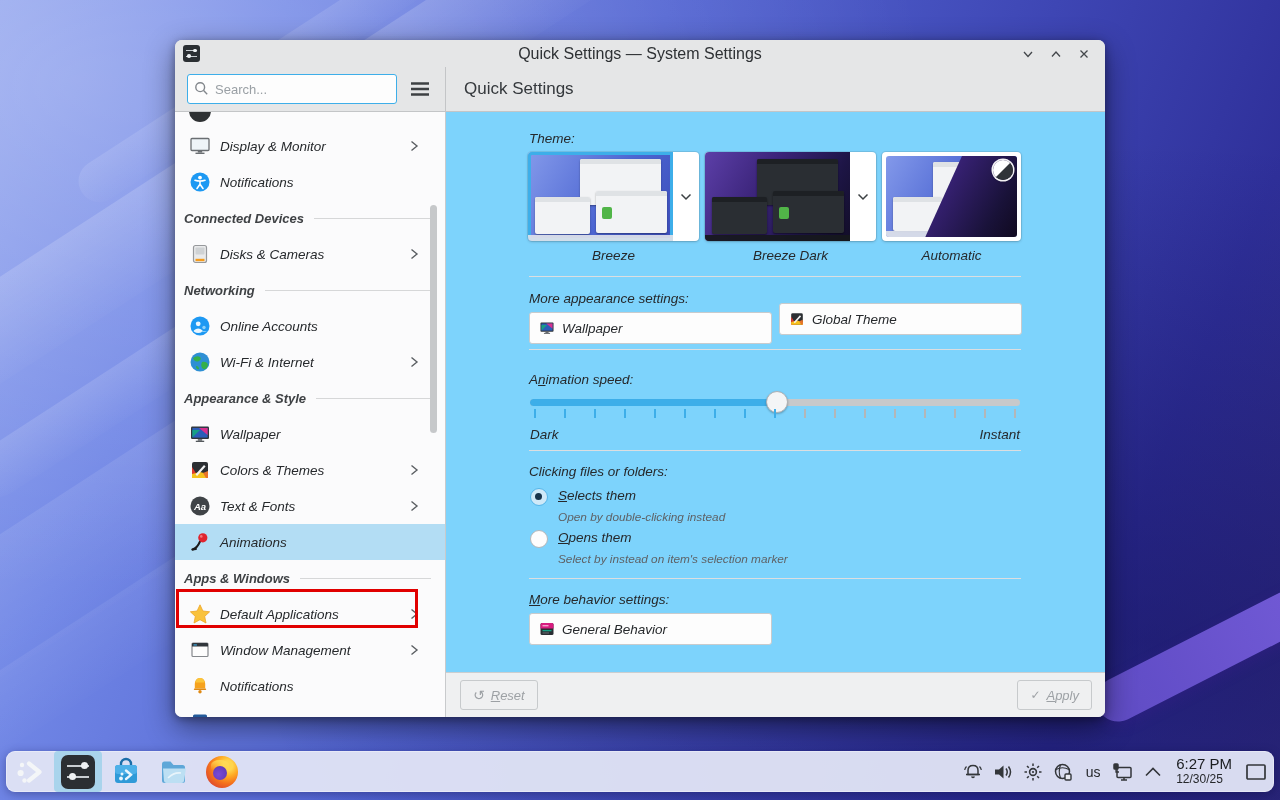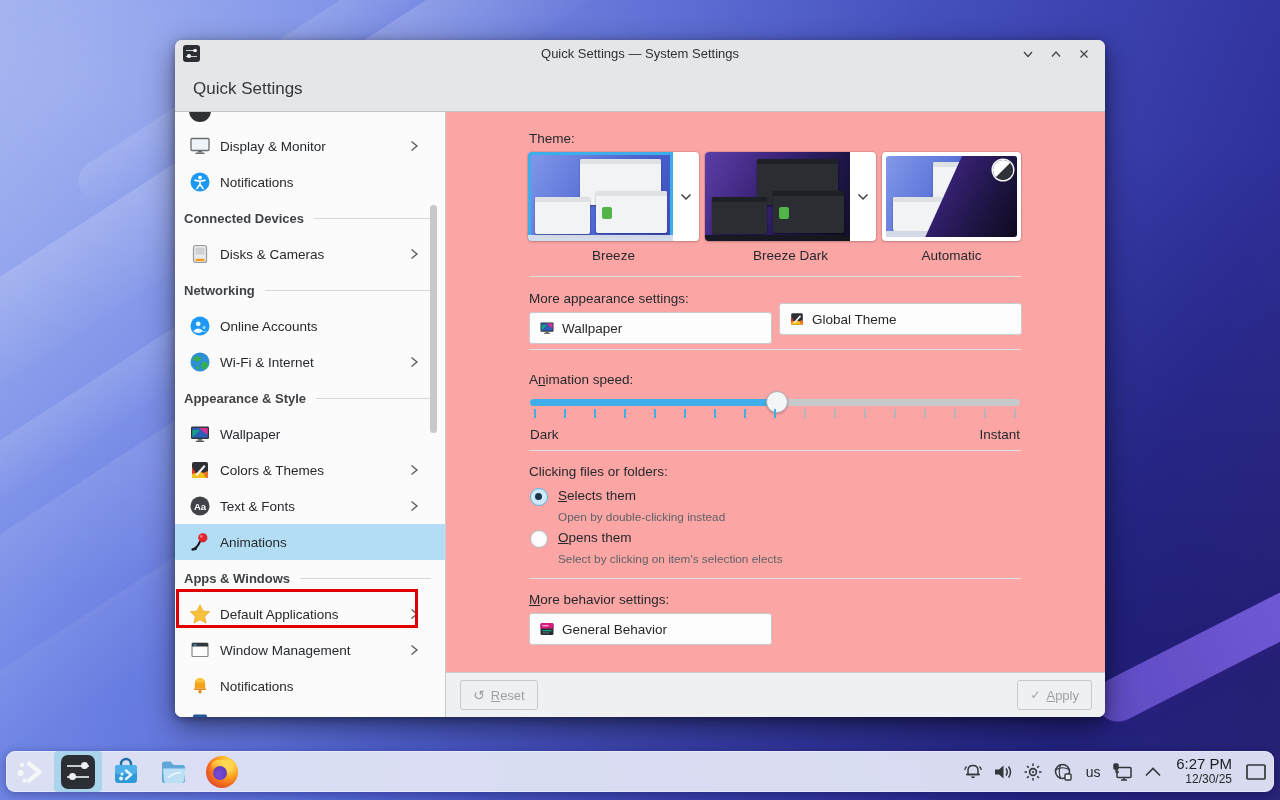--- a/index.html
+++ b/index.html
@@ -26,39 +26,39 @@
 
   
   .window { position:absolute; left:175px; top:40px; width:930px; height:677px;
     border-radius:7px; overflow:hidden; z-index:5; background:#eff0f1;
     box-shadow:0 10px 30px rgba(0,0,0,.45), 0 2px 8px rgba(0,0,0,.35);
     display:flex; flex-direction:column; }
 
   .titlebar { height:27px; background:#e5e6e7; display:flex; align-items:center;
     position:relative; flex:0 0 auto; }
   .titlebar-icon { width:17px; height:17px; margin-left:8px; }
-  .win-title { position:absolute; left:0; right:0; text-align:center; font-size:13px; color:#2e3134; }
+  .win-title { position:absolute; left:0; right:0; text-align:center; font-size:16px; color:#2e3134; }
   .win-controls { margin-left:auto; display:flex; align-items:center; gap:6px; padding-right:10px; z-index:2; }
   .win-btn { width:22px; height:22px; display:flex; align-items:center; justify-content:center; cursor:default; }
 
   .toolbar { height:45px; background:#e5e6e7; display:flex; flex:0 0 auto;
     border-bottom:1px solid #c3c5c7; }
   .toolbar-left { width:271px; flex:0 0 auto; display:flex; align-items:center;
     border-right:1px solid #c3c5c7; padding:0 9px 0 12px; gap:10px; }
   .searchbox { position:relative; width:210px; height:30px; }
   .searchbox input { width:100%; height:100%; border:1.5px solid #3daee9; border-radius:3px;
     background:#fdfdfd; font-size:13px; padding:0 6px 0 27px; color:#2e3134; outline:none;
     font-family:inherit; }
   .searchbox input::placeholder { color:#9aa0a5; }
   .searchbox .mag { position:absolute; left:7px; top:7px; }
   .hamburger { width:26px; height:26px; display:flex; align-items:center; justify-content:center; }
   .toolbar-header { flex:1; display:flex; align-items:center; padding-left:18px;
     font-size:17px; color:#34383c; }
 
-  .win-body { flex:1; display:flex; min-height:0; }
+  .win-body { flex:1; display:flex; min-height:0;font-style:italic; }
 
   
   .sidebar { width:271px; flex:0 0 auto; background:#fbfbfc; border-right:1px solid #c8cacc;
     position:relative; overflow:hidden; }
   .side-row { height:36px; display:flex; align-items:center; padding-left:14px; gap:9px;
     position:relative; }
   .side-row.partial { height:16px; overflow:hidden; align-items:flex-start; }
   .side-row .sicon { width:22px; height:22px; flex:0 0 auto; display:flex; }
   .side-row .slabel { font-size:13.5px; color:#26292c; white-space:nowrap; }
   .side-row .chev { margin-left:auto; margin-right:24px; display:flex; }
@@ -67,21 +67,21 @@
   .side-header .hlabel { font-size:13px; font-weight:bold; color:#3f4245; white-space:nowrap; }
   .side-header .hline { flex:1; height:1px; background:#d6d7d8; margin:0 14px 0 10px; }
   .partial-circle { width:22px; height:22px; border-radius:50%; background:#2f3234; margin-top:-12px; }
   .annotation-box { position:absolute; left:1px; top:477px; width:242px; height:39px;
     border:3px solid #e10000; z-index:9; pointer-events:none; }
   .side-scrollbar { position:absolute; right:8px; top:93px; width:7px; height:228px;
     border-radius:3.5px; background:#c6c8ca; }
 
   
   .content-col { flex:1; display:flex; flex-direction:column; min-width:0; }
-  .content { flex:1; position:relative; background:#fca5a5; overflow:hidden; }
+  .content { flex:1; position:relative; background:#7dd3fc; overflow:hidden; }
   .clabel { position:absolute; font-size:13.5px; color:#26292c; }
   .csub { position:absolute; font-size:11.8px; color:#5e6266; }
   .sep { position:absolute; left:83px; width:492px; height:1px; background:#dcdee0; }
 
   .theme-card { position:absolute; top:40px; height:89px; display:flex; background:#fff;
     border-radius:4px; box-shadow:0 0 0 1px rgba(0,0,0,.08), 0 1px 3px rgba(0,0,0,.18); }
   .prev { width:145px; height:89px; border-radius:4px 0 0 4px; position:relative; overflow:hidden; }
   .card-sel .prev { box-shadow:inset 0 0 0 3px #3daee9; }
   .dd-strip { width:26px; display:flex; align-items:center; justify-content:center;
     border-radius:0 4px 4px 0; }
@@ -139,21 +139,21 @@
   .taskbar { position:absolute; left:6px; right:6px; bottom:8px; height:41px; z-index:6;
     background:rgba(224,227,245,.96); border-radius:9px;
     box-shadow:0 2px 10px rgba(10,10,60,.35), inset 0 0 0 1px rgba(255,255,255,.35);
     display:flex; align-items:center; }
   .tb-app { width:48px; height:41px; display:flex; align-items:center; justify-content:center;
     border-radius:6px; }
   .tb-app.active { background:#a9d4ec; border-radius:4px; }
   .tray { margin-left:auto; display:flex; align-items:center; }
   .tray-ic { width:30px; height:41px; display:flex; align-items:center; justify-content:center; }
   .kbd-layout { font-size:14px; color:#26282b; width:30px; text-align:center; }
-  .clock { padding:0 10px 0 8px; text-align:right; line-height:1.12; }
+  .clock { padding:0 10px 0 8px; text-align:left; line-height:1.12; }
   .clock .t { font-size:15px; color:#1b1d20; }
   .clock .d { font-size:12px; color:#26282b; }
   .show-desktop { width:28px; height:41px; display:flex; align-items:center; justify-content:center;
     margin-right:4px; }
 
   .sysset-icon { width:34px; height:34px; background:#2b2f33; border-radius:7px; position:relative; }
   .sysset-icon .l1 { position:absolute; left:6px; right:6px; top:10px; height:2px; background:#c9ced2; }
   .sysset-icon .l2 { position:absolute; left:6px; right:6px; top:21px; height:2px; background:#c9ced2; }
   .sysset-icon .k1 { position:absolute; right:7px; top:7.5px; width:7px; height:7px; border-radius:50%; background:#eef1f3; }
   .sysset-icon .k2 { position:absolute; left:8px; top:18.5px; width:7px; height:7px; border-radius:50%; background:#eef1f3; }
@@ -205,20 +205,40 @@
       </div>
       <div class="win-btn">
         <svg width="12" height="12" viewBox="0 0 12 12">
             <path d="M2.5 2.5 L9.5 9.5 M9.5 2.5 L2.5 9.5" stroke="#43474b" stroke-width="1.3"></path>
           </svg>
       </div>
     </div>
   </div>
 
   <div class="toolbar">
+    <div class="toolbar-left">
+      <div class="searchbox">
+        <span class="mag">
+          <svg width="15" height="15" viewBox="0 0 15 15">
+              <circle cx="6.2" cy="6.2" r="4.4" fill="none" stroke="#82878c" stroke-width="1.4"></circle>
+              <line x1="9.6" y1="9.6" x2="13.2" y2="13.2" stroke="#82878c" stroke-width="1.4"></line>
+            </svg>
+        </span>
+        <input type="text" placeholder="Search..." style="">
+      </div>
+      <div class="hamburger">
+        <svg width="22" height="18" viewBox="0 0 22 18">
+            <g stroke="#3d4043" stroke-width="2.4">
+              <line x1="2" y1="3.5" x2="20" y2="3.5"></line>
+              <line x1="2" y1="9" x2="20" y2="9"></line>
+              <line x1="2" y1="14.5" x2="20" y2="14.5"></line>
+            </g>
+          </svg>
+      </div>
+    </div>
     <div class="toolbar-header">Quick Settings</div>
   </div>
 
   <div class="win-body">
     <div class="sidebar">
       <div id="side-list">
           <div class="side-row partial">
             <span class="sicon">
               <div class="partial-circle"></div>
             </span>
@@ -528,21 +548,21 @@
         <div class="sep" style="top:338px;"></div>
 
         <div class="clabel" style="left:83px; top:352px;">Clicking files or folders:</div>
 
         <div class="radio on" style="left:84px; top:376px;"></div>
         <div class="clabel" style="left:112px; top:376px;"><u>S</u>elects them</div>
         <div class="csub" style="left:112px; top:398px;">Open by double-clicking instead</div>
 
         <div class="radio off" style="left:84px; top:418px;"></div>
         <div class="clabel" style="left:112px; top:418px;"><u>O</u>pens them</div>
-        <div class="csub" style="left:112px; top:440px;">Select by clicking on item's selection elects</div>
+        <div class="csub" style="left:112px; top:440px;">Select by instead on item's selection marker</div>
 
         <div class="sep" style="top:466px;"></div>
 
         <div class="clabel" style="left:83px; top:480px;"><u>M</u>ore behavior settings:</div>
         <div class="pill-btn" style="left:83px; top:501px;">
           <span class="bicon">
               <svg width="16" height="16" viewBox="0 0 16 16">
                 <rect x="1.5" y="2" width="13" height="12" rx="1.5" fill="#2a2e33"></rect>
                 <path d="M1.5 3.5 a1.5 1.5 0 0 1 1.5-1.5 h10 a1.5 1.5 0 0 1 1.5 1.5 v4 H1.5Z" fill="#d81b7f"></path>
                 <rect x="3.5" y="4" width="6" height="1.4" fill="#f3a0cd"></rect>

